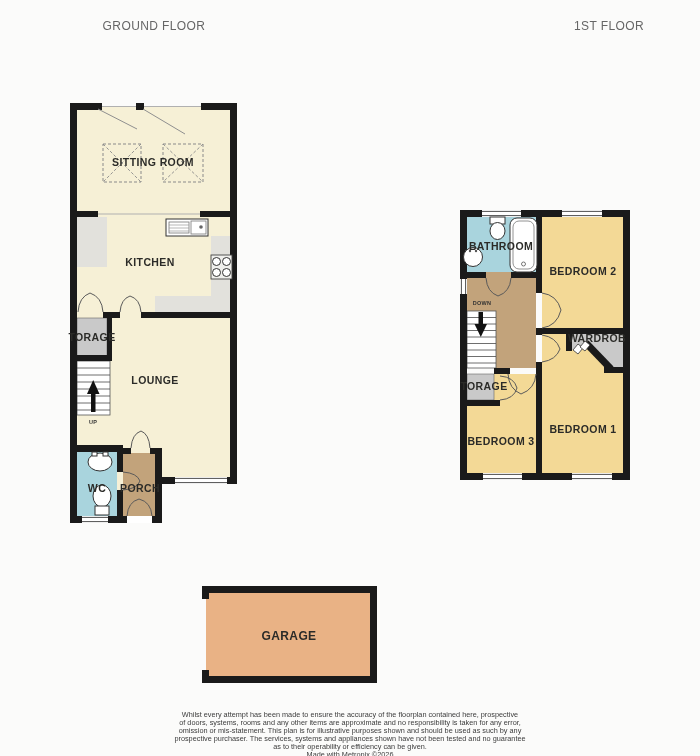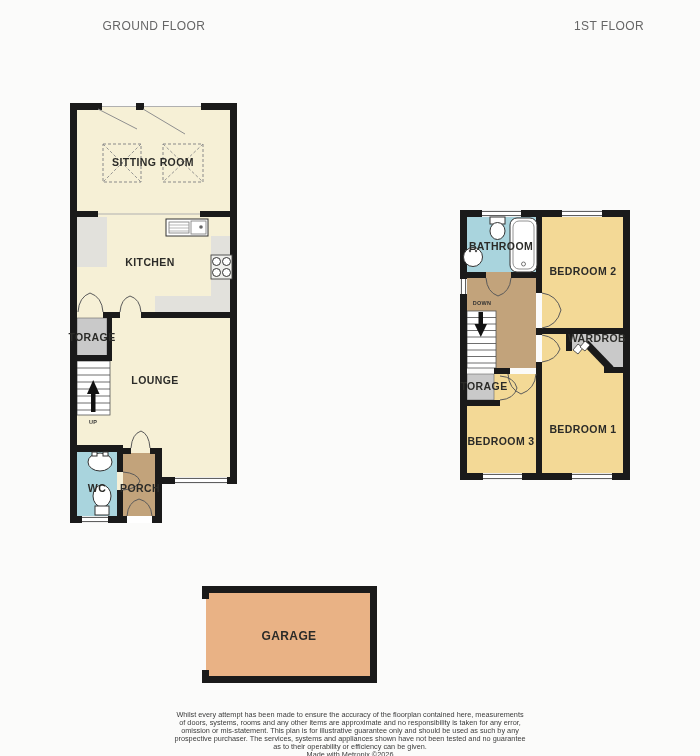--- a/index.html
+++ b/index.html
@@ -288,19 +288,19 @@
     <rect class="wall" x="202" y="586" width="175" height="7"></rect>
     <rect class="wall" x="370" y="586" width="7" height="97"></rect>
     <rect class="wall" x="202" y="676" width="175" height="7"></rect>
     <rect class="wall" x="202" y="586" width="7" height="13"></rect>
     <rect class="wall" x="202" y="670" width="7" height="13"></rect>
   </g>
   <text class="room-label garage-label" x="289" y="640">GARAGE</text>
 </svg>
 
 <div class="disclaimer">
-  <div>Whilst every attempt has been made to ensure the accuracy of the floorplan contained here, measurements</div>
+  <div>Whilst every attempt has been made to ensure the accuracy of the floorplan contained here, prospective</div>
   <div>of doors, systems, rooms and any other items are approximate and no responsibility is taken for any error,</div>
-  <div>omission or mis-statement. This plan is for illustrative guarantee only and should be used as such by any</div>
+  <div>omission or mis-statement. This plan is for illustrative purposes shown and should be used as such by any</div>
   <div>prospective purchaser. The services, systems and appliances shown have not been tested and no guarantee</div>
   <div>as to their operability or efficiency can be given.</div>
   <div>Made with Metropix ©2026</div>
 </div>
 
 </body></html>

